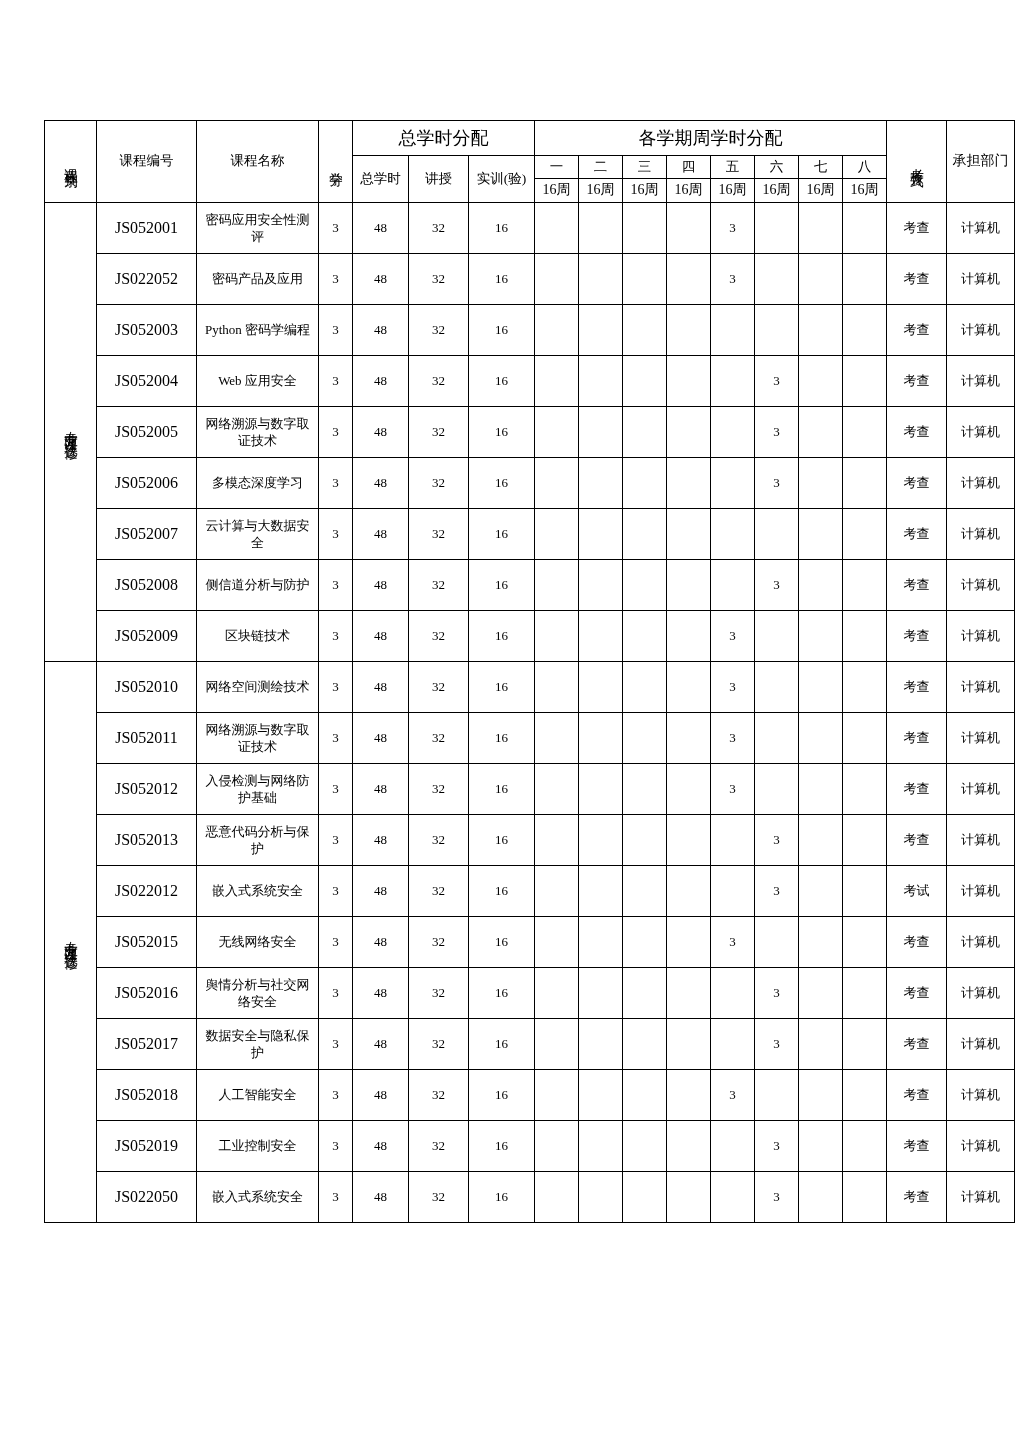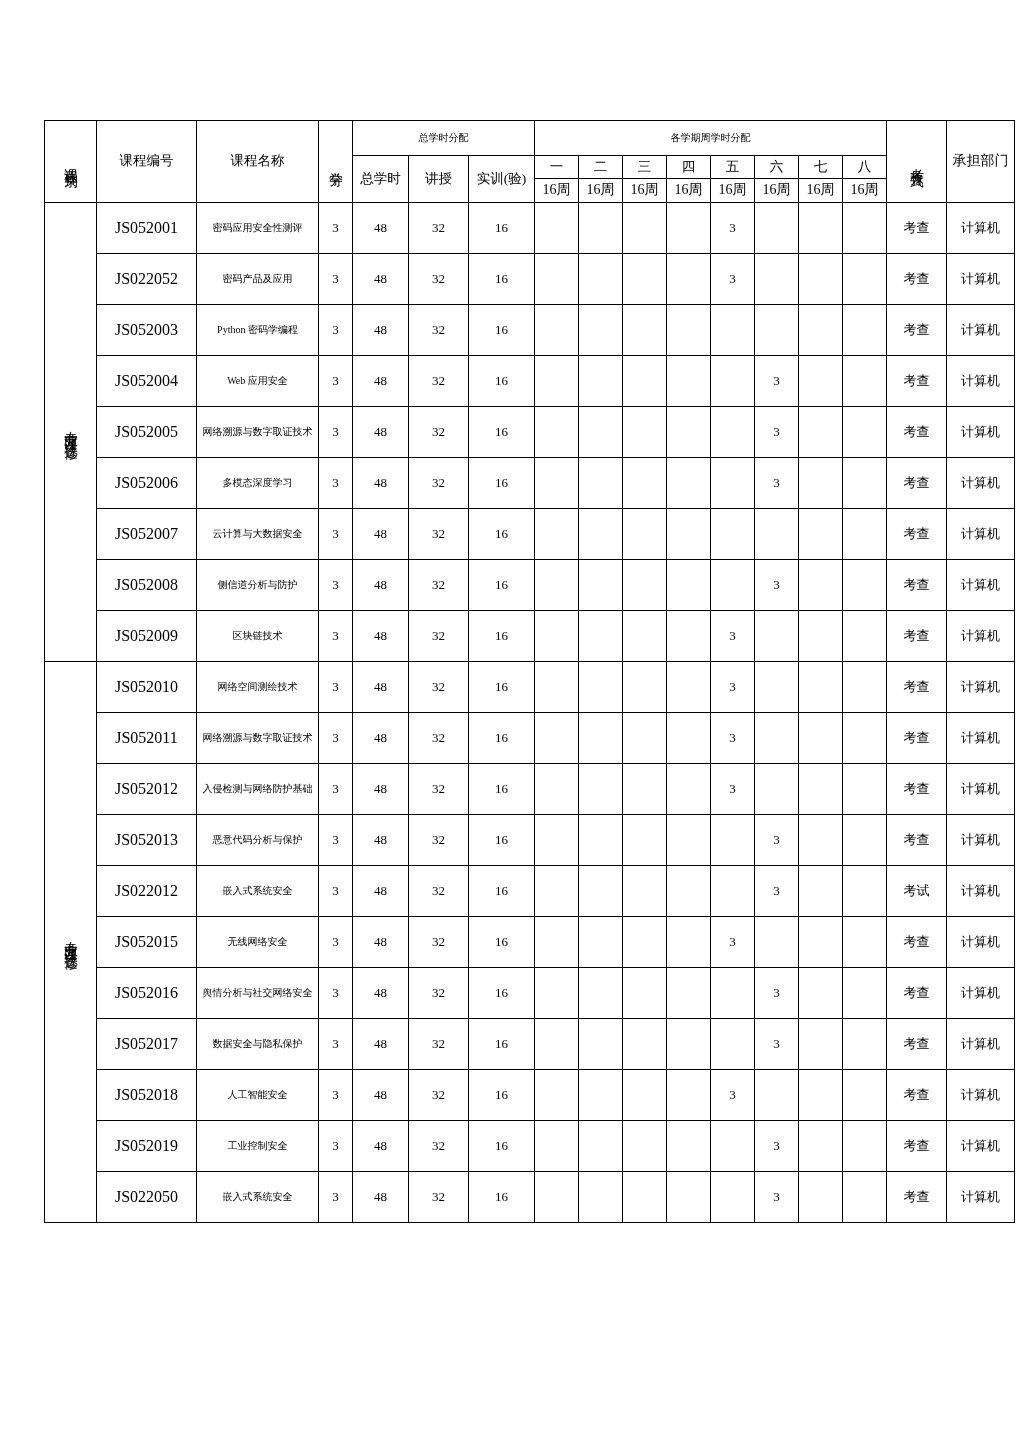--- a/index.html
+++ b/index.html
@@ -40,21 +40,21 @@
   col.c-name     { width: 122px; }
   col.c-credit   { width: 34px; }
   col.c-total    { width: 56px; }
   col.c-lecture  { width: 60px; }
   col.c-practice { width: 66px; }
   col.c-term     { width: 44px; }
   col.c-exam     { width: 60px; }
   col.c-dept     { width: 68px; }
 
   
-  .hdr-main { height: 30px; font-size: 10px; }
+  .hdr-main { height: 30px; font-size: 18px; }
   .hdr-tall { font-size: 13.5px; margin-top: 16px; }
   .hdr-week { font-size: 14px; font-weight: bold; line-height: 1.15; }
   .hdr-term-num { font-size: 13.5px; }
 
   .vertical {
     writing-mode: vertical-rl;
     text-orientation: upright;
     letter-spacing: 2px;
     margin: 0 auto;
     line-height: 1.05;
@@ -64,21 +64,21 @@
     padding: 4px 2px;
   }
   .cat-cell .vertical {
     display: inline-block;
     max-height: 380px;
   }
   .name-cell {
     text-align: left;
     padding-left: 6px;
     padding-right: 4px;
-    font-size: 10px;
+    font-size: 13px;
   }
   .row-body td { height: 46px; }
   .code-cell { font-size: 16px; }
   .num-cell { font-size: 13px; }
   .small-wrap { font-size: 14px; line-height: 1.3; }
 </style>
 </head>
 <body>
 
 <div class="page">

